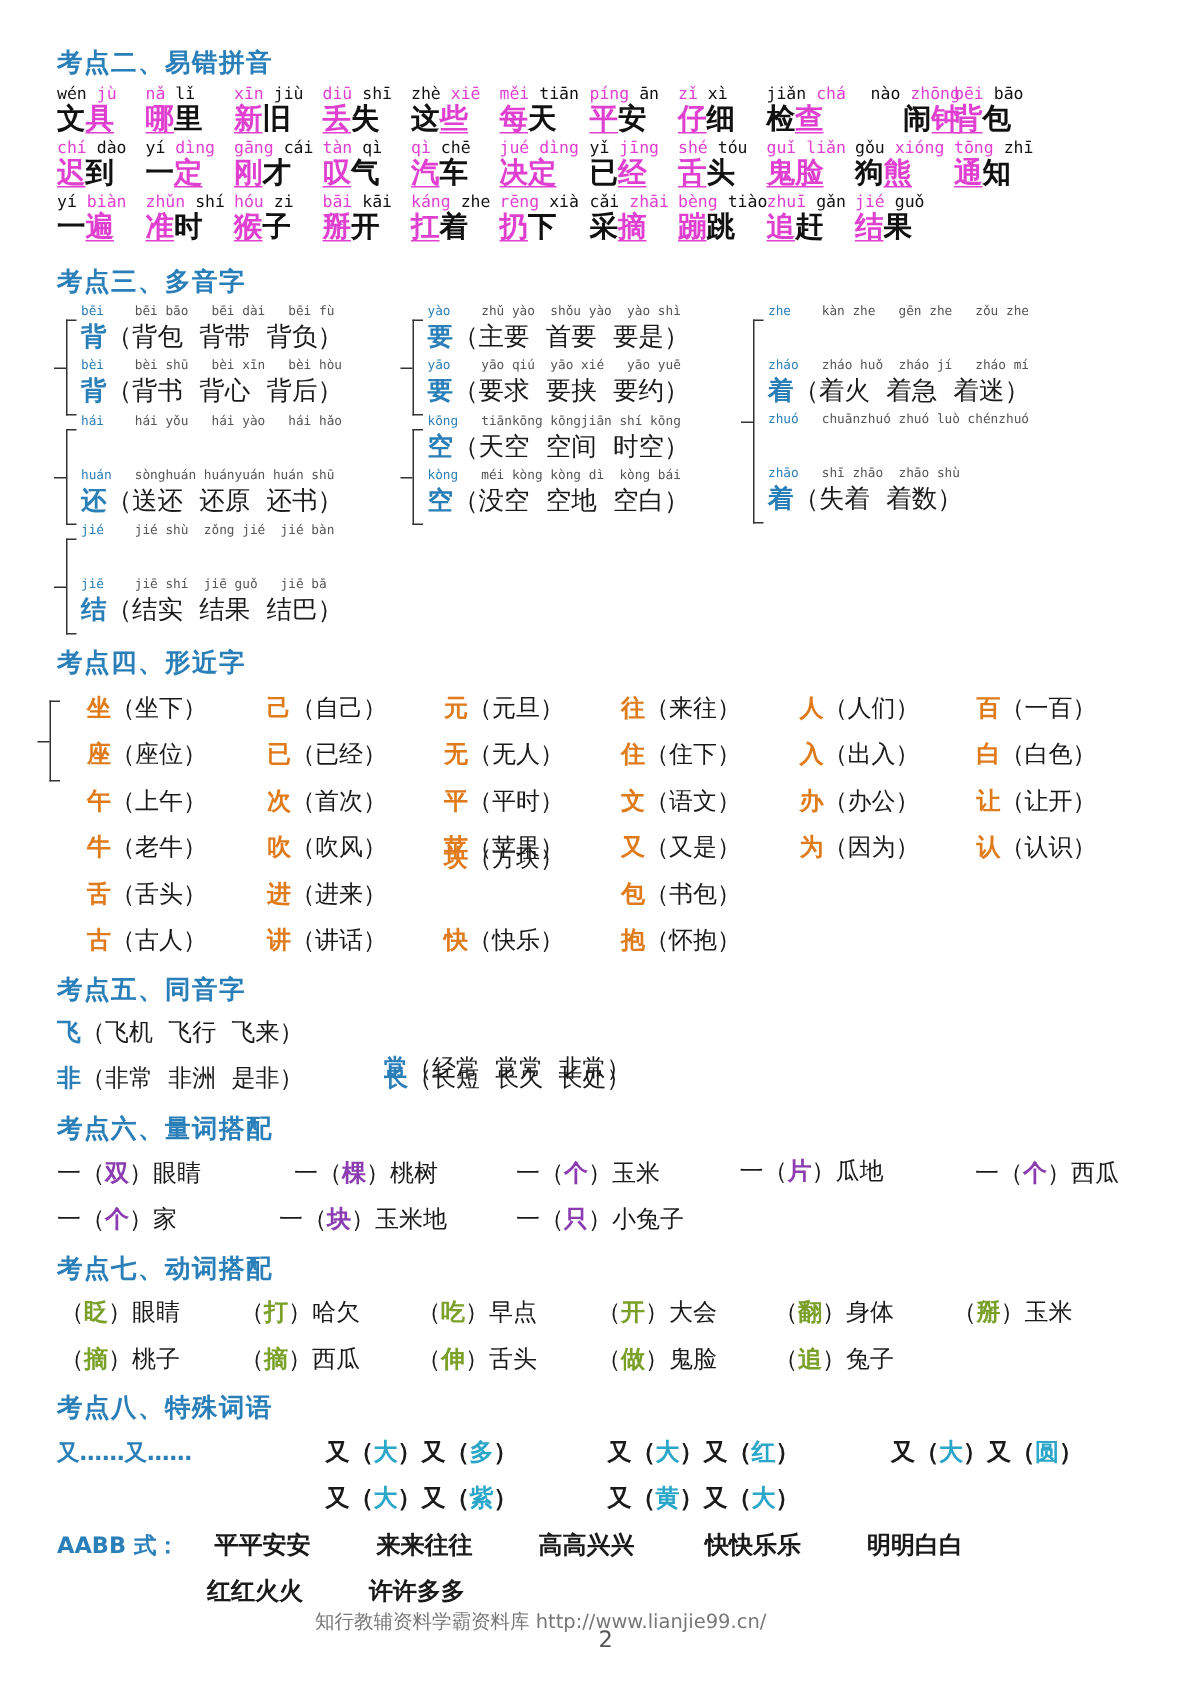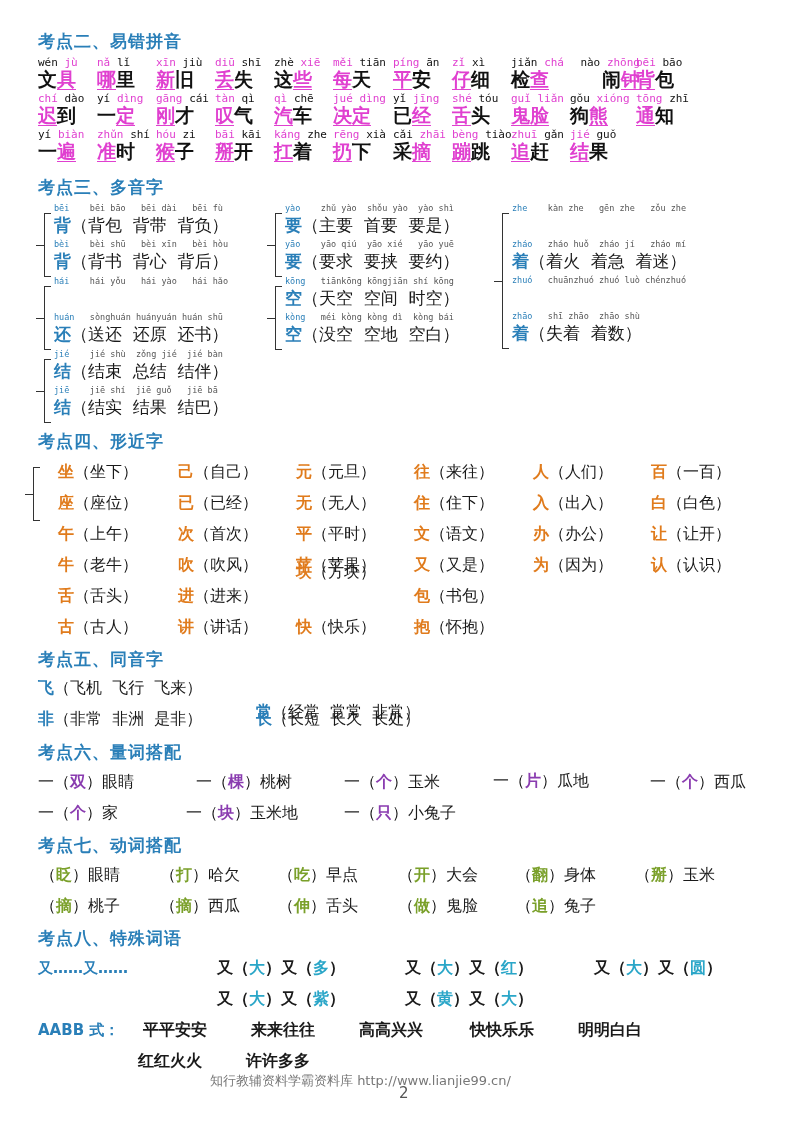--- a/index.html
+++ b/index.html
@@ -183,21 +183,20 @@
     <div class="poly" style="left:54px; top:276px;">
       <div class="py"><span class="mp">hái    </span><span>hái yǒu   hái yào   hái hǎo</span></div>
     </div>
     <div class="poly" style="left:54px; top:312px;">
       <div class="py"><span class="mp">huán   </span><span>sònghuán huányuán huán shū</span></div>
       <div class="ln"><span class="mc">还</span><span>（送还  还原  还书）</span></div>
     </div>
     <div class="brace" style="left:44px; top:359px; height:62px;"></div>
     <div class="poly" style="left:54px; top:349px;">
       <div class="py"><span class="mp">jié    </span><span>jié shù  zǒng jié  jié bàn</span></div>
-      <div class="ln"><span class="mc">结</span><span>（结束  总结  结伴）</span></div>
     </div>
     <div class="poly" style="left:54px; top:385px;">
       <div class="py"><span class="mp">jiē    </span><span>jiē shí  jiē guǒ   jiē bā</span></div>
       <div class="ln"><span class="mc">结</span><span>（结实  结果  结巴）</span></div>
     </div>
     <div class="brace" style="left:275px; top:213px; height:62px;"></div>
     <div class="poly" style="left:285px; top:203px;">
       <div class="py"><span class="mp">yào    </span><span>zhǔ yào  shǒu yào  yào shì</span></div>
       <div class="ln"><span class="mc">要</span><span>（主要  首要  要是）</span></div>
     </div>

